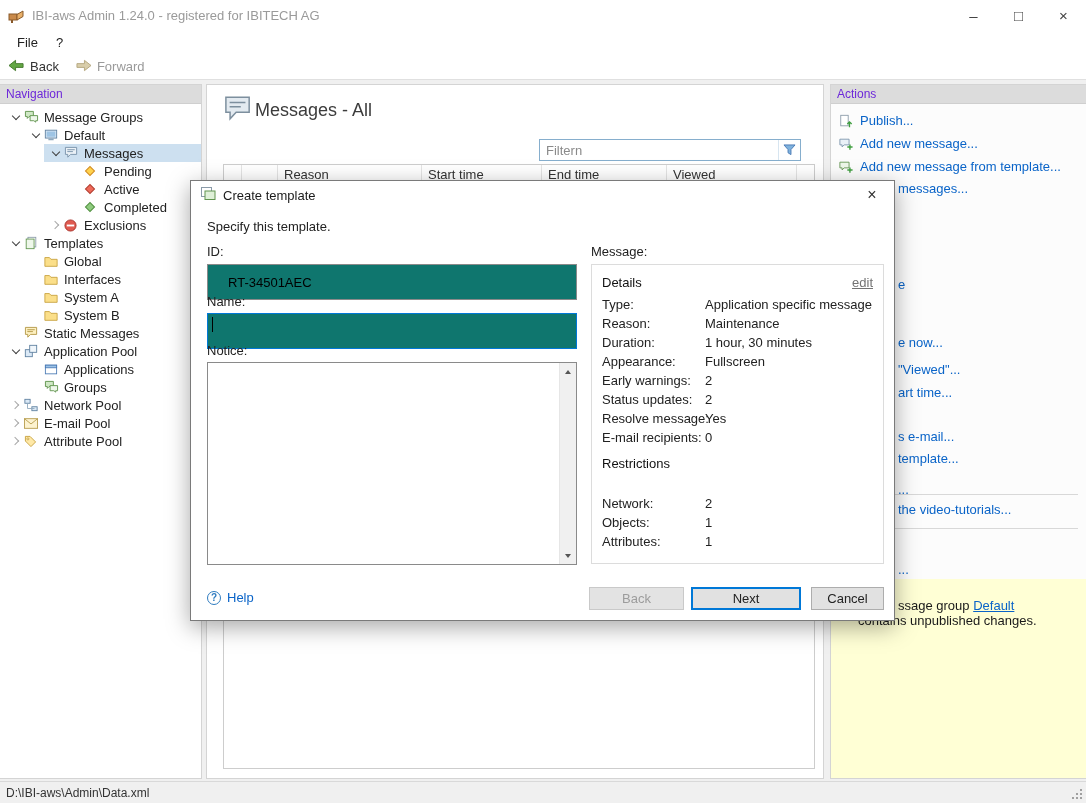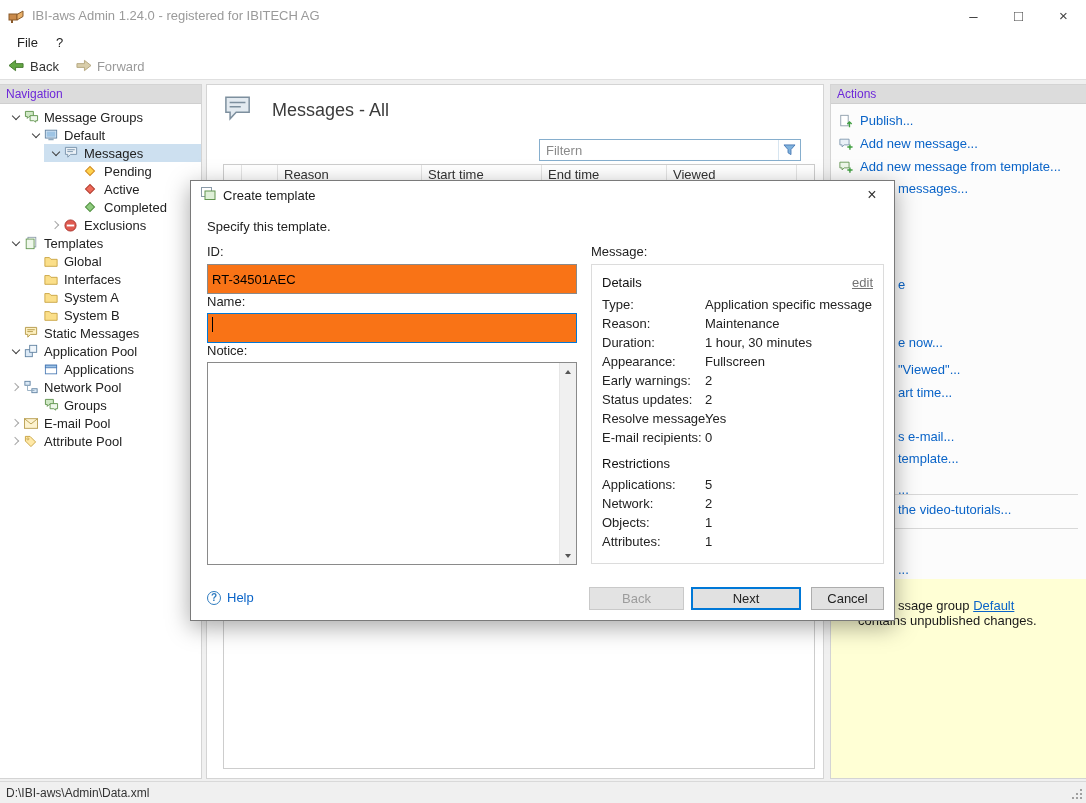--- a/index.html
+++ b/index.html
@@ -31,21 +31,21 @@
   .ti{display:flex;align-items:center;height:18px;white-space:nowrap;}
   .lv0{padding-left:8px}.lv1{padding-left:28px}.lv2{padding-left:48px}.lv3{padding-left:68px}
   .chev{width:16px;min-width:16px;height:16px;display:flex;align-items:center;justify-content:center;}
   .chev.exp::before{content:"";width:5px;height:5px;border-right:1.5px solid #3f3f3f;border-bottom:1.5px solid #3f3f3f;transform:rotate(45deg);margin-top:-2px;}
   .chev.col::before{content:"";width:5px;height:5px;border-right:1.5px solid #a8a8a8;border-bottom:1.5px solid #a8a8a8;transform:rotate(-45deg);margin-left:-2px;}
   .ticon{width:19px;min-width:19px;height:16px;display:flex;align-items:center;}
   .tlabel{padding-left:1px;}
   .ti.sel{background:linear-gradient(#cde0f0,#cde0f0) 44px 0/calc(100% - 44px) 100% no-repeat;}
 
   
-  .m-title{position:absolute;top:10px;left:16px;display:flex;align-items:center;gap:19px;}
+  .m-title{position:absolute;top:10px;left:16px;display:flex;align-items:center;gap:2px;}
   .m-title .txt{font-size:18px;color:#3c3c3c;}
   .filter-wrap{position:absolute;top:54px;left:332px;width:262px;height:22px;border:1px solid #86aecd;background:#fff;display:flex;align-items:center;}
   .filter-input{flex:1;border:none;outline:none;padding:0 6px;font:13px "Liberation Sans",sans-serif;color:#333;min-width:0;}
   .filter-input::placeholder{color:#8a8a8a;}
   .funnel{width:22px;height:100%;display:flex;align-items:center;justify-content:center;border-left:1px solid #d7e5f0;}
   .table{position:absolute;left:16px;top:79px;width:592px;bottom:9px;border:1px solid #cdcdcd;background:#fff;}
   .thead{display:flex;height:20px;border-bottom:1px solid #dcdcdc;}
   .th{border-right:1px solid #e4e4e4;padding:2px 6px;font-size:13px;color:#333;overflow:hidden;white-space:nowrap;}
 
   
@@ -62,21 +62,21 @@
   .statusbar{position:absolute;left:0;right:0;bottom:0;height:22px;background:#f0f0f0;border-top:1px solid #d9d9d9;display:flex;align-items:center;padding:0 6px;font-size:12px;color:#333;}
   .grip{position:absolute;right:2px;bottom:2px;display:flex;}
 
   
   .dialog{position:absolute;left:190px;top:180px;width:705px;height:441px;background:#fff;border:1px solid #7a7a7a;box-shadow:0 6px 22px rgba(0,0,0,.35);z-index:40;}
   .d-title{height:28px;display:flex;align-items:center;padding-left:9px;gap:7px;}
   .d-title .txt{font-size:13px;color:#1a1a1a;}
   .d-close{position:absolute;right:1px;top:1px;width:42px;height:26px;display:flex;align-items:center;justify-content:center;font-size:16px;color:#333;cursor:pointer;}
   .d-sub{position:absolute;left:16px;top:38px;}
   .d-label{position:absolute;color:#222;}
-  .d-input{position:absolute;width:370px;height:30px;border:1px solid #8a8a8a;padding:0 4px;font:13px "Liberation Sans",sans-serif;background:#f97316;outline:none;}
+  .d-input{position:absolute;width:370px;height:36px;border:1px solid #8a8a8a;padding:0 20px;font:13px "Liberation Sans",sans-serif;background:#0f766e;outline:none;}
   .d-input.focused{border:1px solid #0078d7;}
   .caret{position:absolute;left:21px;top:136px;width:1px;height:15px;background:#000;}
   .d-noticebox{position:absolute;left:16px;top:181px;width:370px;height:203px;border:1px solid #8a8a8a;background:#fff;}
   .d-notice-input{position:absolute;left:0;top:0;width:calc(100% - 17px);height:100%;border:none;outline:none;resize:none;font:13px "Liberation Sans",sans-serif;padding:4px;}
   .sbar{position:absolute;top:0;right:0;bottom:0;width:17px;background:#f0f0f0;border-left:1px solid #e6e6e6;}
   .sb-btn{position:absolute;left:0;right:0;height:17px;display:flex;align-items:center;justify-content:center;}
   .sb-btn.up{top:0;} .sb-btn.dn{bottom:0;}
   .sb-btn.up::before{content:"";border-left:3.5px solid transparent;border-right:3.5px solid transparent;border-bottom:4.5px solid #555;}
   .sb-btn.dn::before{content:"";border-left:3.5px solid transparent;border-right:3.5px solid transparent;border-top:4.5px solid #555;}
   .d-box{position:absolute;left:400px;top:83px;width:293px;height:300px;border:1px solid #dcdcdc;background:#fff;}
@@ -274,40 +274,40 @@
       <div class="ti lv1">
         <span class="chev"></span>
         <span class="ticon">
             <svg width="14" height="13" viewBox="0 0 16 15">
               <rect x="1.5" y="2.5" width="13" height="10" fill="#fff" stroke="#4a7ab5"></rect>
               <rect x="1.5" y="2.5" width="13" height="3" fill="#9cc3e8" stroke="#4a7ab5"></rect>
             </svg>
           </span>
         <span class="tlabel">Applications</span>
       </div>
+      <div class="ti lv1">
+        <span class="chev"></span>
+        <span class="ticon">
+            <svg width="15" height="14" viewBox="0 0 16 15">
+              <path d="M1.5 1.5h8.5v5.5H5.5L3.5 9V7H1.5z" fill="#cfe8c5" stroke="#61944f"></path>
+              <path d="M6.5 6h8v5.5h-2V13l-2-1.5h-4z" fill="#eef7ea" stroke="#61944f"></path>
+            </svg>
+          </span>
+        <span class="tlabel">Groups</span>
+      </div>
       <div class="ti lv0">
         <span class="chev col"></span>
         <span class="ticon">
             <svg width="14" height="14" viewBox="0 0 16 16">
               <rect x="1" y="1.5" width="6" height="4.5" fill="#dbe9f6" stroke="#5d7f9f"></rect>
               <rect x="9" y="10" width="6" height="4.5" fill="#dbe9f6" stroke="#5d7f9f"></rect>
               <path d="M4 6v6h8" fill="none" stroke="#8fa8bd"></path>
             </svg>
           </span>
         <span class="tlabel">Network Pool</span>
-      </div>
-      <div class="ti lv1">
-        <span class="chev"></span>
-        <span class="ticon">
-            <svg width="15" height="14" viewBox="0 0 16 15">
-              <path d="M1.5 1.5h8.5v5.5H5.5L3.5 9V7H1.5z" fill="#cfe8c5" stroke="#61944f"></path>
-              <path d="M6.5 6h8v5.5h-2V13l-2-1.5h-4z" fill="#eef7ea" stroke="#61944f"></path>
-            </svg>
-          </span>
-        <span class="tlabel">Groups</span>
       </div>
       <div class="ti lv0">
         <span class="chev col"></span>
         <span class="ticon">
             <svg width="14" height="11" viewBox="0 0 16 12">
               <rect x="0.5" y="0.5" width="15" height="11" fill="#fdf3d0" stroke="#b59a4a"></rect>
               <path d="M0.5 0.5L8 6.5l7.5-6" fill="none" stroke="#b59a4a"></path>
             </svg>
           </span>
         <span class="tlabel">E-mail Pool</span>
@@ -483,24 +483,20 @@
     <div class="d-row" style="top:146px">
         <span class="d-key">Resolve message:</span>
         <span class="d-val">Yes</span>
       </div>
     <div class="d-row" style="top:165px">
         <span class="d-key">E-mail recipients:</span>
         <span class="d-val">0</span>
       </div>
 
     <div class="d-hdr" style="top:191px">Restrictions</div>
-    <div class="d-row" style="top:212px">
-        <span class="d-key">Applications:</span>
-        <span class="d-val">5</span>
-      </div>
     <div class="d-row" style="top:231px">
         <span class="d-key">Network:</span>
         <span class="d-val">2</span>
       </div>
     <div class="d-row" style="top:250px">
         <span class="d-key">Objects:</span>
         <span class="d-val">1</span>
       </div>
     <div class="d-row" style="top:269px">
         <span class="d-key">Attributes:</span>

